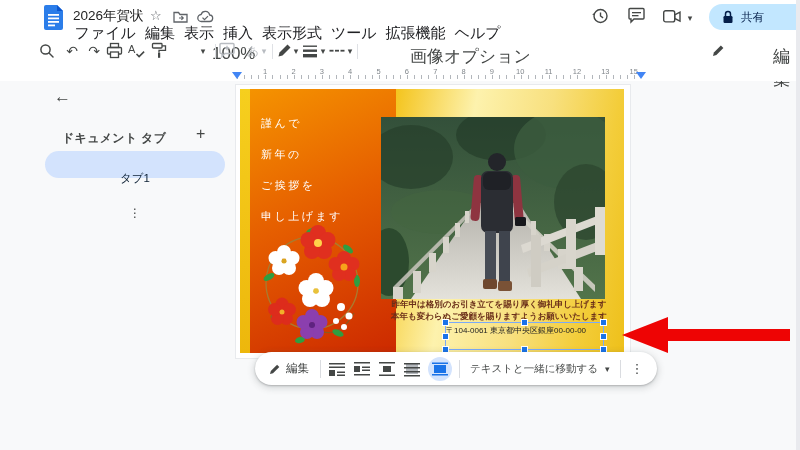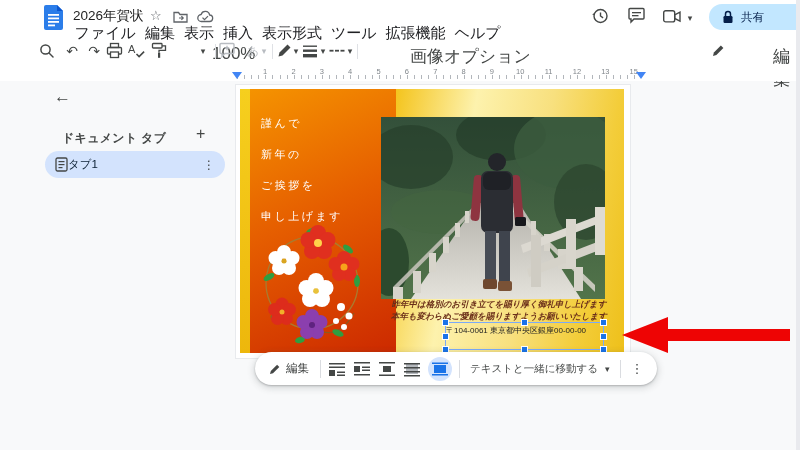--- a/index.html
+++ b/index.html
@@ -30,39 +30,39 @@
       background:repeating-linear-gradient(to right,#b2b6bb 0 1px,transparent 1px 7.09px);}
   .ruler-numbers{position:absolute;left:251px;top:2px;display:flex;}
   .ruler-num{width:28.35px;text-align:center;font-size:7.5px;color:#80868b;}
   .rmarker{position:absolute;width:0;height:0;border-left:5px solid transparent;
       border-right:5px solid transparent;border-top:7px solid #4285f4;top:72px;}
   
   .back-arrow{left:54px;top:87px;font-size:17px;color:#444746;}
   .sb-title{left:62px;top:130px;font-size:12px;color:#444746;font-weight:bold;letter-spacing:.3px;}
   .sb-plus{left:196px;top:125px;font-size:16px;color:#444746;}
   .tab-pill{left:45px;top:151px;width:180px;height:27px;border-radius:14px;background:#d3e3fd;
-            display:flex;align-items:center;padding:0 10px;gap:0;box-sizing:border-box;}
+            display:flex;align-items:center;padding:0 10px;gap:20px;box-sizing:border-box;flex-direction:column;}
   .tab-label{font-size:11.5px;color:#0b1f33;flex:1;}
   .kebab{color:#444746;font-size:12px;}
   .sb-hint{left:62px;top:186px;width:166px;font-size:10.5px;color:#5f6368;line-height:1.55;}
   
   .page{left:236px;top:85px;width:394px;height:273px;background:#fff;box-shadow:0 0 0 1px #e8eaed;}
   .card{left:4px;top:4px;width:384px;height:264px;overflow:hidden;background:#e9b400;}
   .card-strip{left:0;top:0;width:10px;height:264px;background:linear-gradient(#f6cf1e,#edb70c);}
   .card-orange{left:10px;top:0;width:146px;height:264px;
       background:linear-gradient(155deg,#f59300 0%,#e65f00 45%,#cc2900 100%);}
   .card-yellow{left:156px;top:0;width:228px;height:264px;
       background:linear-gradient(100deg,#f4c41d 0%,#fdf2ad 30%,#f8e07e 58%,#f3cd3a 82%,#eec01a 100%);}
   .greeting{left:21px;top:11px;}
   .greet-line{margin:16px 0 14px 0;font-size:11px;color:#fff;letter-spacing:2.5px;
       font-family:"Liberation Serif","DejaVu Serif",serif;font-weight:500;}
   .flower{left:16px;top:130px;}
   .photo{left:141px;top:28px;width:224px;height:182px;}
   .card-message{left:150px;top:210px;width:218px;text-align:center;font-size:8.5px;line-height:11.5px;
-      color:#6b2f1a;font-weight:600;font-family:"Liberation Serif","DejaVu Serif",serif;font-style:italic;}
+      color:#6b2f1a;font-weight:600;font-family:"Liberation Serif","DejaVu Serif",serif;}
   .textbox{left:205px;top:233px;width:159px;height:28px;border:1px solid #7baaf7;box-sizing:border-box;}
   .tb-line1{position:absolute;top:2px;left:0;width:157px;text-align:left;font-size:8px;color:#222;}
   .tb-line2{position:absolute;top:13px;left:30px;width:127px;text-align:center;font-size:8px;color:#222;margin-top:45px;}
   .handle{position:absolute;width:7px;height:7px;background:#1a73e8;border:1px solid #fff;box-sizing:border-box;}
   
   .img-toolbar{left:255px;top:352px;height:33px;background:#fff;border-radius:17px;
       box-shadow:0 1px 2px rgba(60,64,67,.3),0 2px 6px 2px rgba(60,64,67,.15);
       display:inline-flex;align-items:center;padding:0 10px;z-index:4;}
   .itb-sep{width:1px;height:18px;background:#dadce0;margin:0 7px;}
   .itb-edit{display:flex;align-items:center;gap:5px;font-size:11.5px;color:#444746;padding:0 4px;}

